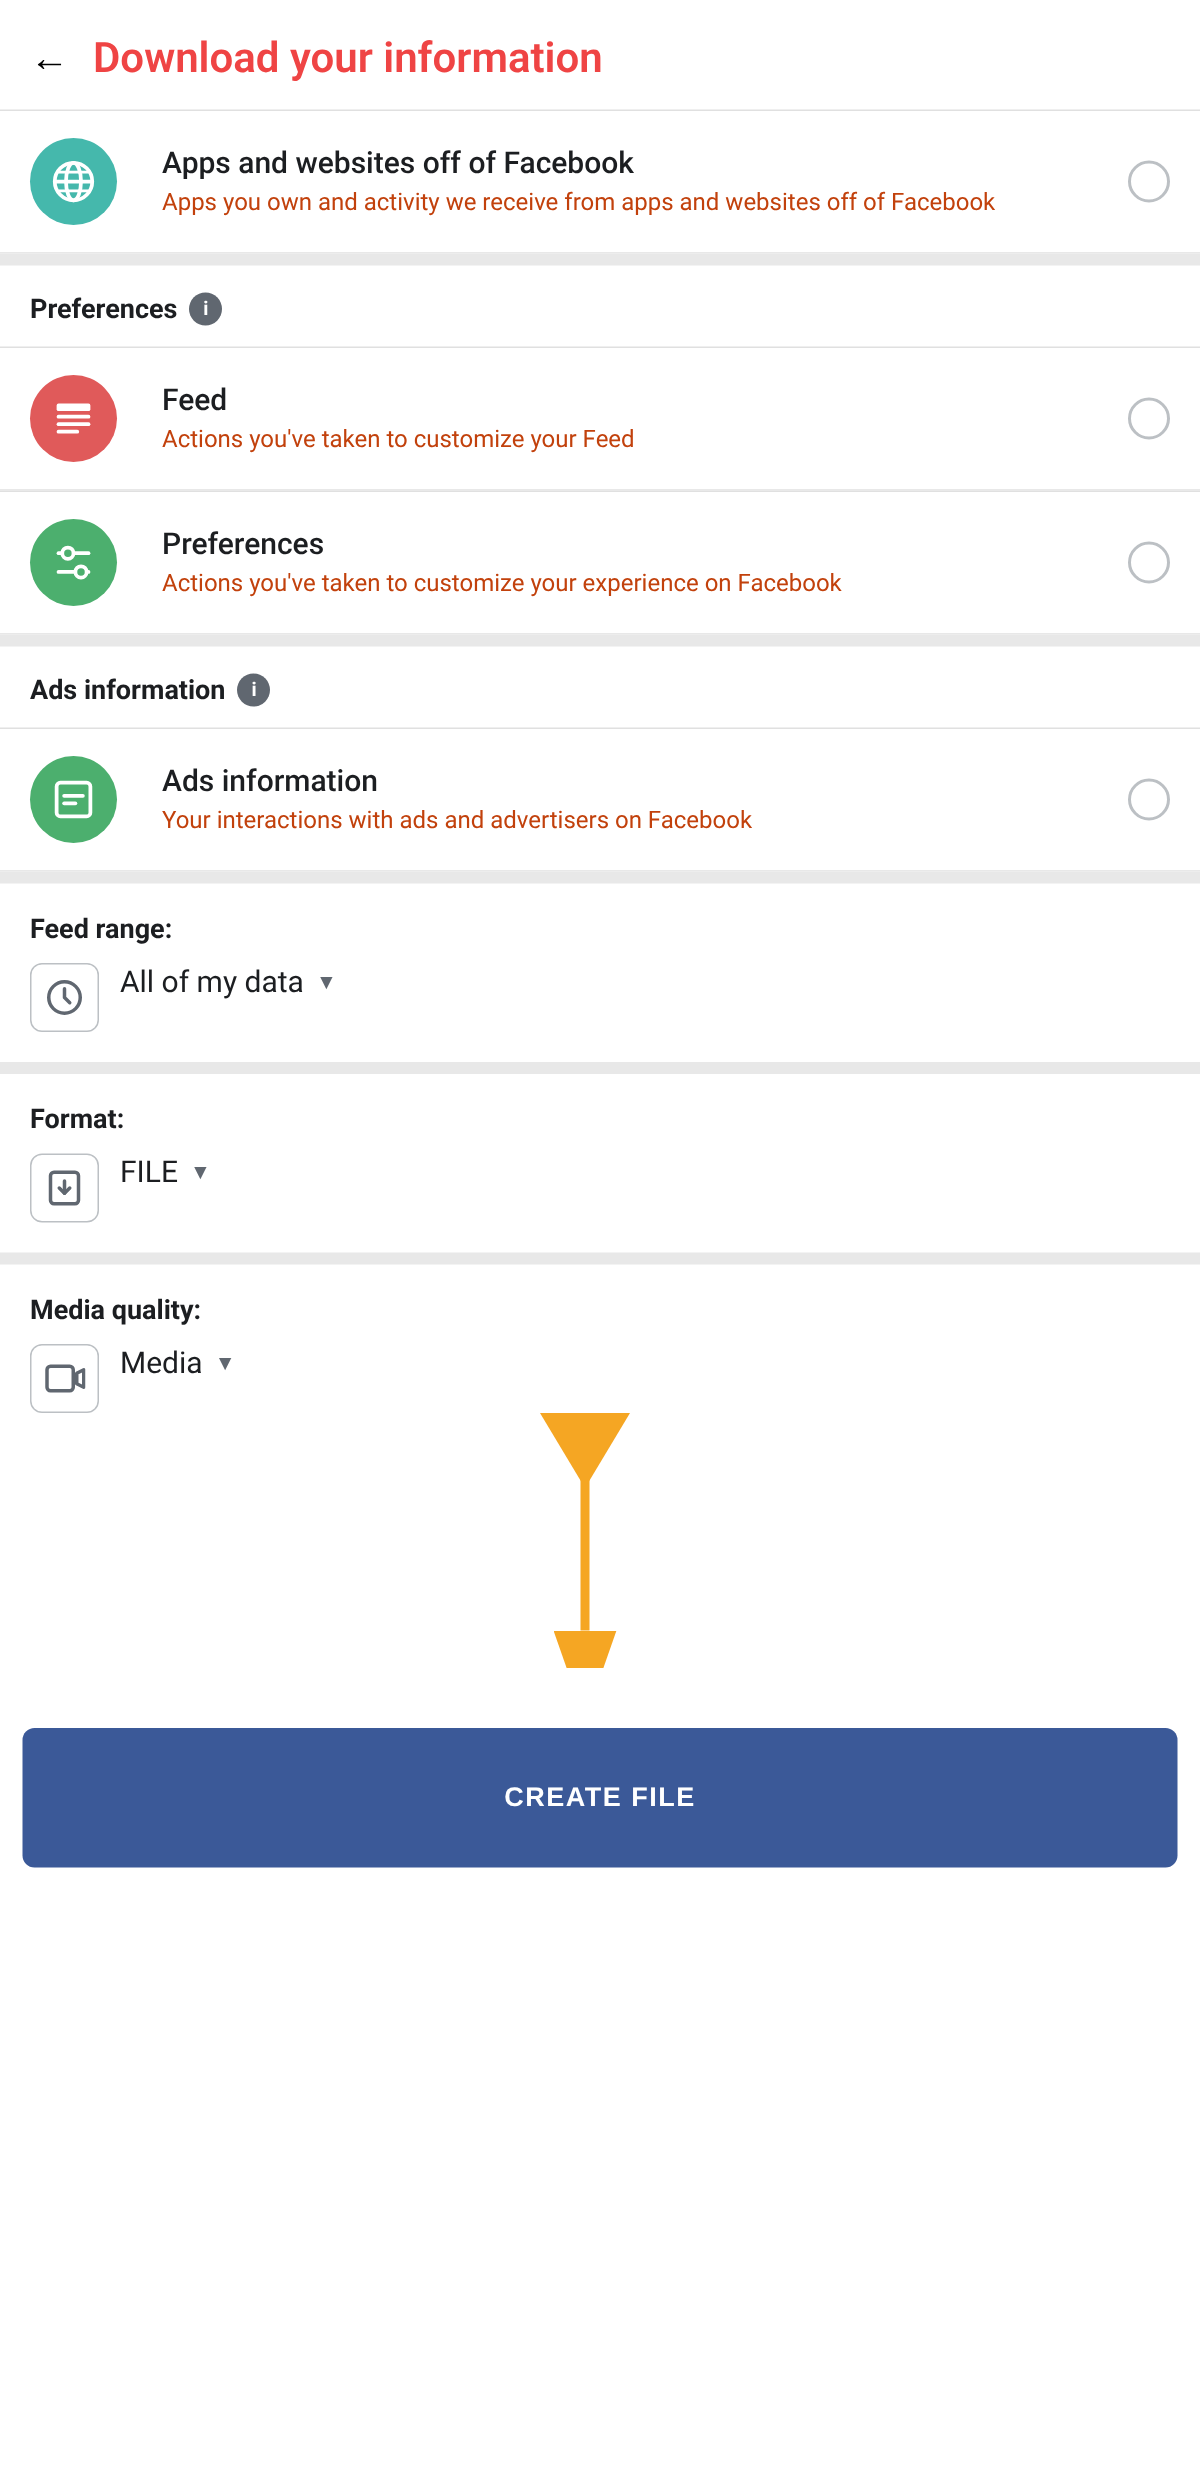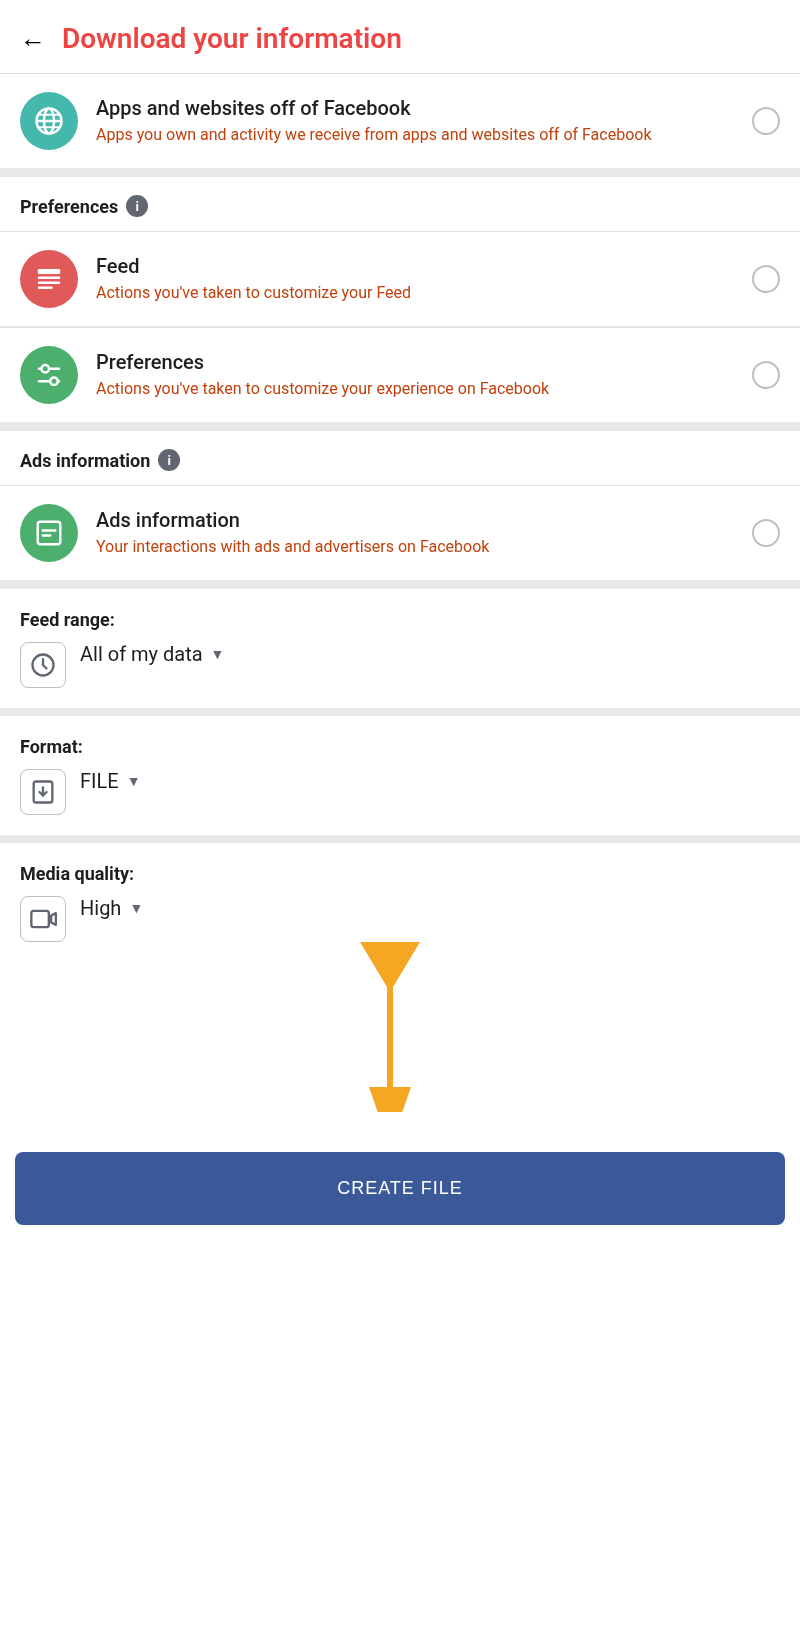--- a/index.html
+++ b/index.html
@@ -66,21 +66,21 @@
       font-weight: 700;
       cursor: pointer;
     }
 
     
     .list-item {
       display: flex;
       align-items: center;
       padding: 18px 20px;
       border-bottom: 1px solid #e8e8e8;
-      gap: 18px;
+      gap: 30px;
     }
     .item-icon-wrap {
       width: 58px;
       height: 58px;
       border-radius: 50%;
       display: flex;
       align-items: center;
       justify-content: center;
       flex-shrink: 0;
     }
@@ -149,27 +149,27 @@
     .dropdown-arrow {
       font-size: 14px;
       color: #606770;
     }
 
     
     .create-file-btn {
       display: block;
       width: calc(100% - 30px);
       margin: 0 15px 20px 15px;
-      padding: 26px;
+      padding: 36px;
       background: #3b5998;
       border: none;
       border-radius: 8px;
       color: #fff;
       font-size: 18px;
-      font-weight: 400;
+      font-weight: 700;
       letter-spacing: 1px;
       text-align: center;
       cursor: pointer;
       position: relative;
       z-index: 2;
     }
 
     .bottom-area {
       position: relative;
       padding-top: 10px;
@@ -309,21 +309,21 @@
 <div class="settings-section">
   <div class="settings-label">Media quality:</div>
   <div class="settings-row">
     <div class="settings-icon-wrap">
       <svg width="28" height="28" viewBox="0 0 24 24" fill="none" xmlns="http://www.w3.org/2000/svg">
         <rect x="2" y="5" width="15" height="14" rx="2" stroke="#606770" stroke-width="2"></rect>
         <polygon points="19,9 23,7 23,17 19,15" stroke="#606770" stroke-width="2" stroke-linejoin="round" fill="none"></polygon>
       </svg>
     </div>
     <div class="settings-value">
-      <span>High</span>
+      <span>Media</span>
       <span class="dropdown-arrow">▼</span>
     </div>
   </div>
 </div>
 
 <div style="position:relative; height: 180px;">
   <svg width="200" height="180" style="position:absolute; left:310px; top:-30px;">
     <defs>
       <marker id="arrowhead" markerWidth="10" markerHeight="7" refX="0" refY="3.5" orient="auto">
         <polygon points="0 0, 10 3.5, 0 7" fill="#f5a623"></polygon>

